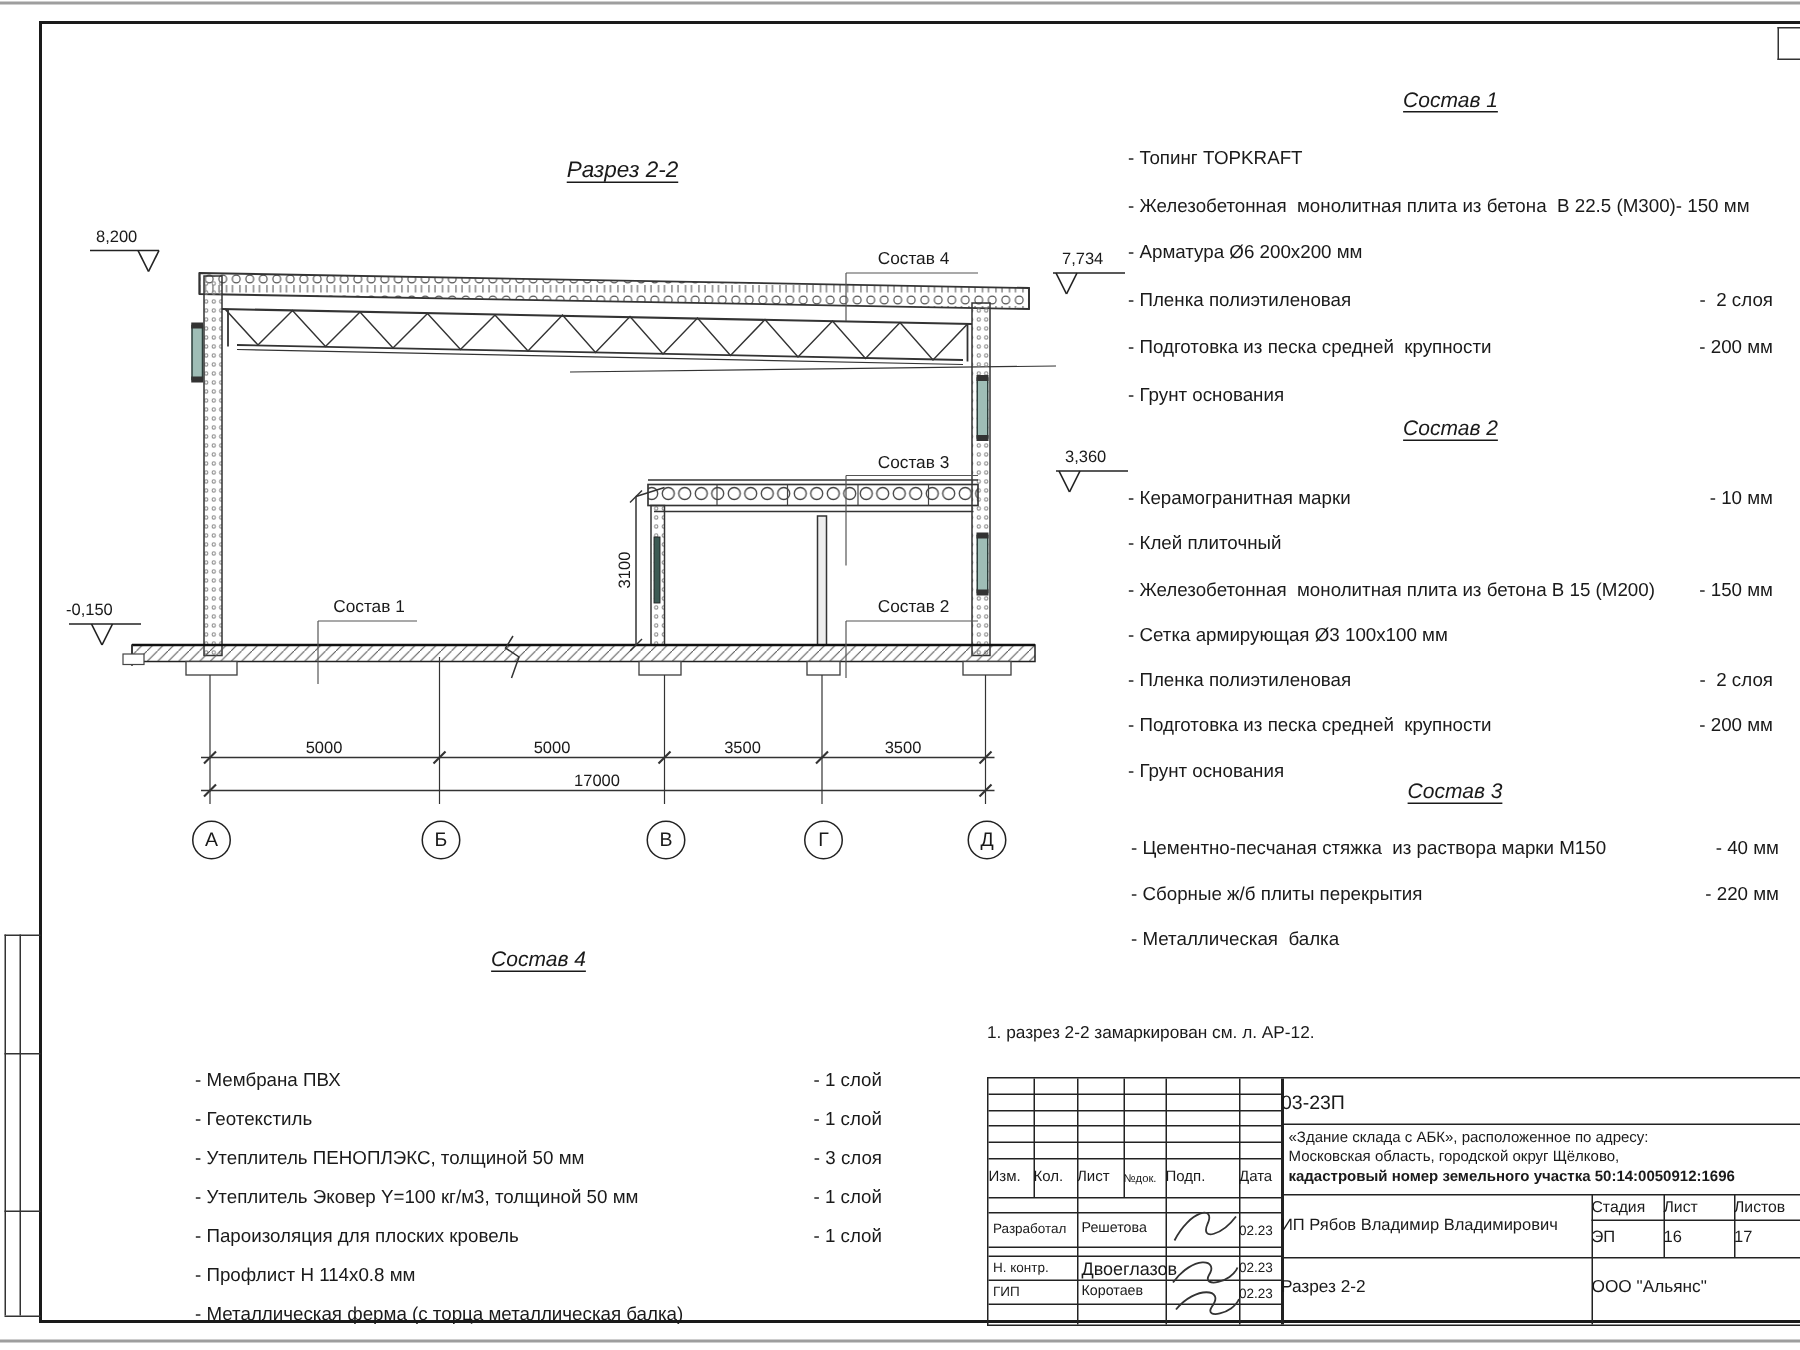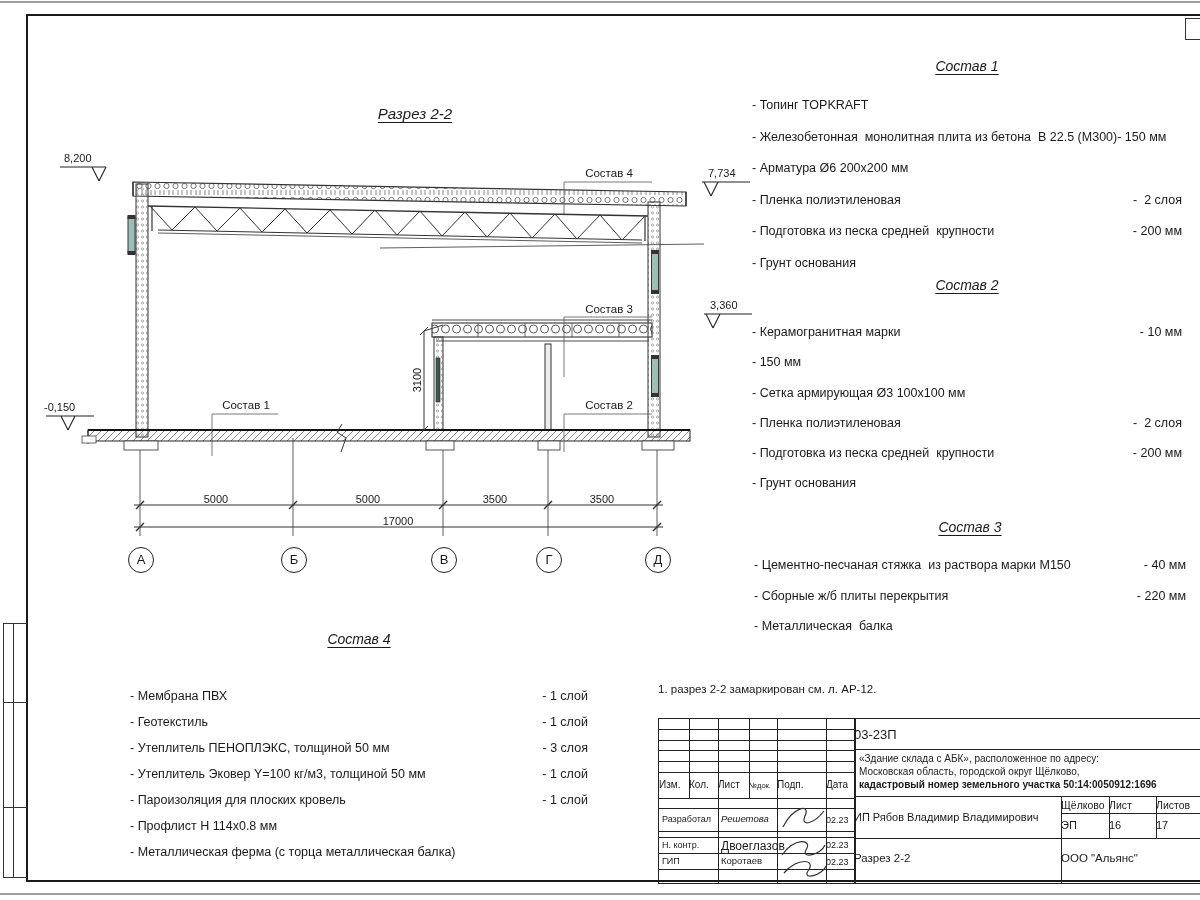--- a/index.html
+++ b/index.html
@@ -232,20 +232,25 @@
   </div>
 
   <div class="abs" style="left:752px;top:277px;width:430px;">
     <div class="head">Состав 2</div>
     <div style="height:32px;"></div>
     <div class="row" style="height:30.3px;">
         <span class="nm">- Керамогранитная марки</span>
         <span class="vl">- 10 мм</span>
       </div>
     <div class="row" style="height:30.3px;">
+        <span class="nm">- Клей плиточный</span>
+        <span class="vl"></span>
+      </div>
+    <div class="row" style="height:30.3px;">
+        <span class="nm">- Железобетонная  монолитная плита из бетона В 15 (М200)</span>
         <span class="vl">- 150 мм</span>
       </div>
     <div class="row" style="height:30.3px;">
         <span class="nm">- Сетка армирующая Ø3 100х100 мм</span>
         <span class="vl"></span>
       </div>
     <div class="row" style="height:30.3px;">
         <span class="nm">- Пленка полиэтиленовая</span>
         <span class="vl">-  2 слоя</span>
       </div>
@@ -272,21 +277,21 @@
       </div>
     <div class="row" style="height:30.5px;">
         <span class="nm">- Металлическая  балка</span>
         <span class="vl"></span>
       </div>
   </div>
 
   <div class="abs" style="left:130px;top:631px;width:458px;">
     <div class="head">Состав 4</div>
     <div style="height:42px;"></div>
-    <div class="row" style="height:26px;">
+    <div class="row" style="height:26px;margin-top:24px;">
         <span class="nm">- Мембрана ПВХ</span>
         <span class="vl">- 1 слой</span>
       </div>
     <div class="row" style="height:26px;">
         <span class="nm">- Геотекстиль</span>
         <span class="vl">- 1 слой</span>
       </div>
     <div class="row" style="height:26px;">
         <span class="nm">- Утеплитель ПЕНОПЛЭКС, толщиной 50 мм</span>
         <span class="vl">- 3 слоя</span>
@@ -341,41 +346,41 @@
     <div class="vl1" style="left:497px;top:77px;height:42px;"></div>
 
     <div class="txt ctr" style="left:0;top:60px;width:30px;font-size:10px;">Изм.</div>
     <div class="txt ctr" style="left:30px;top:60px;width:29px;font-size:10px;">Кол.</div>
     <div class="txt ctr" style="left:59px;top:60px;width:31px;font-size:10px;">Лист</div>
     <div class="txt ctr" style="left:90px;top:62px;width:28px;font-size:7.5px;">№док.</div>
     <div class="txt ctr" style="left:118px;top:60px;width:49px;font-size:10px;">Подп.</div>
     <div class="txt ctr" style="left:167px;top:60px;width:28px;font-size:10px;">Дата</div>
 
     <div class="txt" style="left:3px;top:95px;font-size:9px;">Разработал</div>
-    <div class="txt" style="left:62px;top:94px;font-size:9.5px;font-style:italic;">Решетова</div>
+    <div class="txt" style="left:62px;top:94px;font-size:9.5px;">Решетова</div>
     <div class="txt ctr" style="left:167px;top:96px;width:28px;font-size:9px;">02.23</div>
     <div class="txt" style="left:3px;top:121px;font-size:9px;">Н. контр.</div>
     <div class="txt" style="left:62px;top:120px;font-size:12px;">Двоеглазов</div>
     <div class="txt ctr" style="left:167px;top:121px;width:28px;font-size:9px;">02.23</div>
     <div class="txt" style="left:3px;top:137px;font-size:9px;">ГИП</div>
     <div class="txt" style="left:62px;top:136px;font-size:9.5px;">Коротаев</div>
     <div class="txt ctr" style="left:167px;top:138px;width:28px;font-size:9px;">02.23</div>
 
     <svg class="abs" style="left:118px;top:80px;" width="52" height="82">
       <path d="M6,28 C16,8 34,4 28,17 C23,29 38,24 47,12" fill="none" stroke="#333" stroke-width="1.2"></path>
       <path d="M5,56 C18,38 36,40 29,51 C24,60 44,56 48,46 M7,74 C20,58 40,60 31,72 C25,81 45,77 49,67" fill="none" stroke="#333" stroke-width="1.2"></path>
     </svg>
 
     <div class="txt ctr" style="left:195px;top:8px;width:347px;font-size:13px;">03-23П</div>
     <div class="txt ctr" style="left:200px;top:34px;width:337px;font-size:10px;">«Здание склада с АБК», расположенное по адресу:</div>
     <div class="txt ctr" style="left:200px;top:47px;width:337px;font-size:10px;">Московская область, городской округ Щёлково,</div>
     <div class="txt ctr" style="left:200px;top:60px;width:337px;font-size:10px;font-weight:bold;">кадастровый номер земельного участка 50:14:0050912:1696</div>
     <div class="txt ctr" style="left:195px;top:92px;width:207px;font-size:11px;">ИП Рябов Владимир Владимирович</div>
     <div class="txt ctr" style="left:195px;top:133px;width:207px;font-size:11.5px;">Разрез 2-2</div>
-    <div class="txt ctr" style="left:402px;top:80px;width:48px;font-size:10.5px;">Щёлково</div>
+    <div class="txt ctr" style="left:402px;top:80px;width:48px;font-size:10.5px;">Стадия</div>
     <div class="txt ctr" style="left:450px;top:80px;width:47px;font-size:10.5px;">Лист</div>
     <div class="txt ctr" style="left:497px;top:80px;width:48px;font-size:10.5px;">Листов</div>
     <div class="txt ctr" style="left:402px;top:100px;width:48px;font-size:11px;">ЭП</div>
     <div class="txt ctr" style="left:450px;top:100px;width:47px;font-size:11px;">16</div>
     <div class="txt ctr" style="left:497px;top:100px;width:48px;font-size:11px;">17</div>
     <div class="txt ctr" style="left:402px;top:133px;width:140px;font-size:11.5px;">ООО "Альянс"</div>
   </div>
 
 </div>
 

